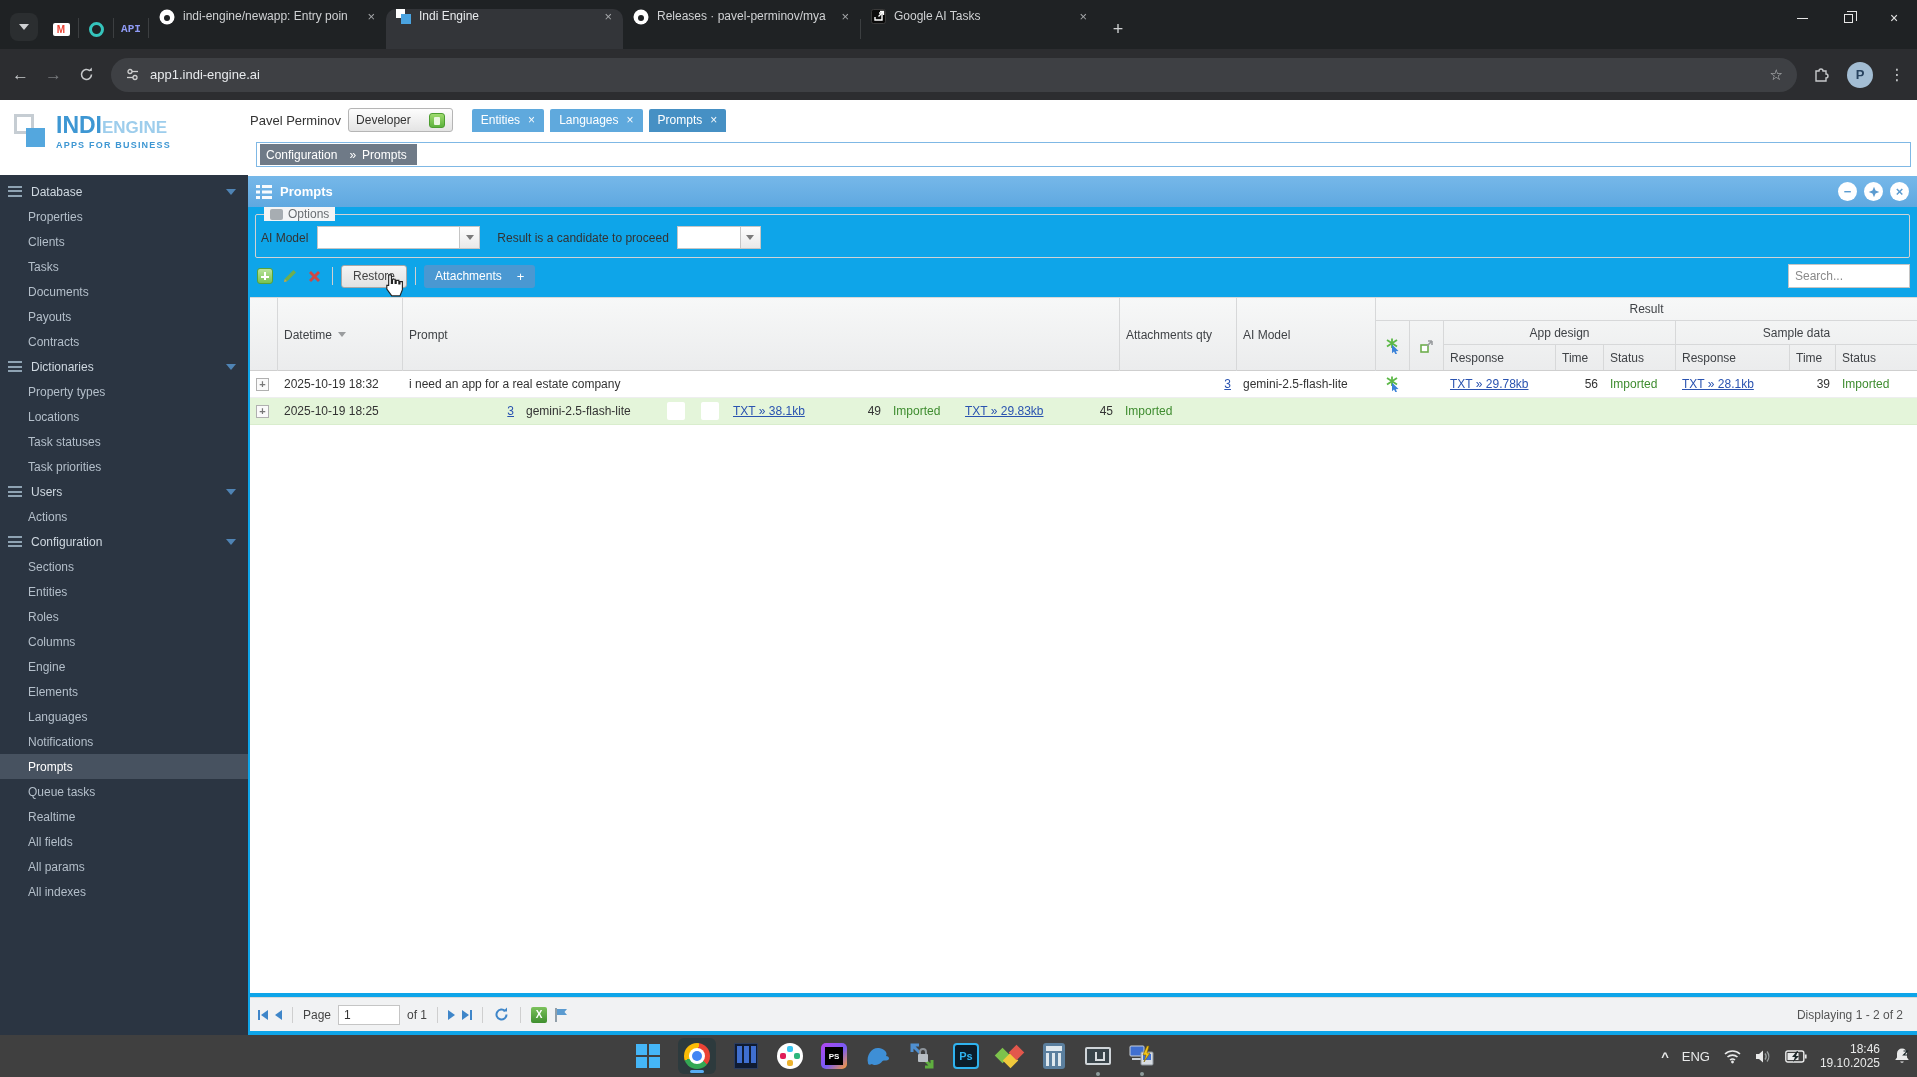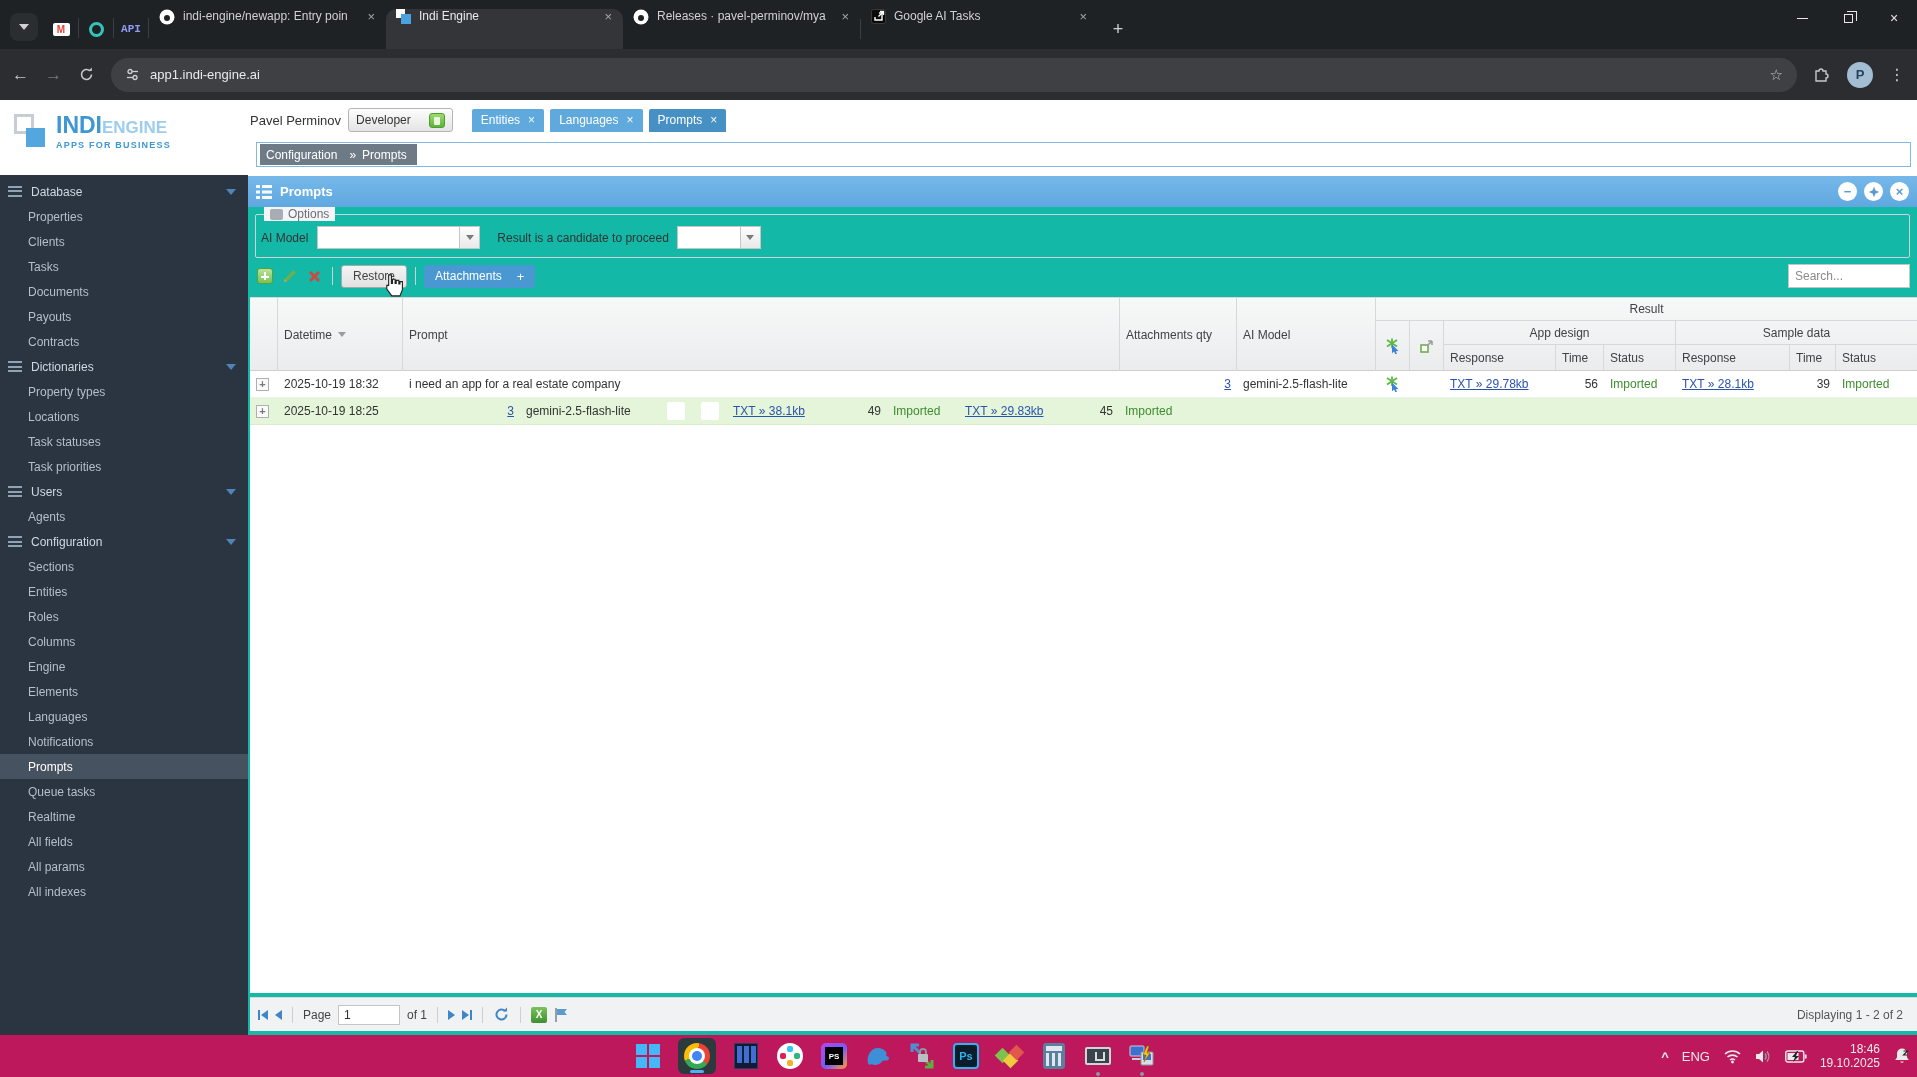--- a/index.html
+++ b/index.html
@@ -71,21 +71,21 @@
 .tagtab .x{font-size:12px;opacity:.95}
 .breadcrumb{position:absolute;top:42px;left:8px;right:6px;height:25px;border:1px solid #7fb8e5;background:#fff;display:flex;align-items:center;padding-left:3px}
 .bc-sel{background:#6f7a87;color:#fff;height:21px;display:flex;align-items:center;padding:0 10px 0 6px}
 .bc-sel .sep{margin:0 6px 0 12px}
 
 
 .phead{position:absolute;top:76px;left:0;right:0;height:31px;background:linear-gradient(#76b8e9,#5fa8e0);display:flex;align-items:center;gap:8px;padding:0 8px;color:#fff}
 .phead .ttl{font-size:13px;font-weight:bold}
 .ptools{margin-left:auto;display:flex;gap:7px;align-items:center}
 .ptool{width:19px;height:19px;border-radius:50%;background:#fff;color:#5b9bd0;display:flex;align-items:center;justify-content:center;font-weight:bold;font-size:13px;cursor:pointer}
-.pbody{position:absolute;top:107px;left:0;right:0;bottom:0;background:#14b8a6}
+.pbody{position:absolute;top:107px;left:0;right:0;bottom:0;background:#0ea5e9}
 
 
 .fset{position:absolute;top:7px;left:7px;right:7px;height:44px;border:1px solid #d0d3d5;border-radius:2px}
 .legend{position:absolute;top:-8px;left:8px;background:#f4f5f6;padding:0 6px;color:#6b6f73;display:flex;align-items:center;gap:5px}
 .leg-ic{width:13px;height:11px;background:#a7adb2;border-radius:2px}
 .optrow{position:absolute;left:5px;top:11px;display:flex;align-items:center;gap:9px}
 .optlbl{color:#333}
 .combo{height:23px;background:#fff;border:1px solid #c5c5c5;display:flex;align-items:center;justify-content:flex-end}
 .combo.w1{width:163px}.combo.w2{width:84px;margin-left:-1px}
 .trigger{width:20px;height:21px;border-left:1px solid #c5c5c5;background:linear-gradient(#fdfdfd,#e9e9e9);display:flex;align-items:center;justify-content:center}
@@ -139,21 +139,21 @@
 .pgic{display:flex;align-items:center;gap:1px;cursor:pointer}
 .tri-l{width:0;height:0;border-top:5px solid transparent;border-bottom:5px solid transparent;border-right:7px solid #3f86c9}
 .tri-r{width:0;height:0;border-top:5px solid transparent;border-bottom:5px solid transparent;border-left:7px solid #3f86c9}
 .pbar{width:2px;height:10px;background:#3f86c9}
 .psep{width:1px;height:16px;background:#cfcfcf;margin:0 3px}
 .pageinput{width:62px;height:20px;border:1px solid #c5c5c5;padding:0 5px;font-family:inherit;font-size:12px;color:#333}
 .excel{width:16px;height:16px;border-radius:2px;background:linear-gradient(#7cc25c,#3f8f2f);color:#fff;font-weight:bold;font-size:10px;display:flex;align-items:center;justify-content:center;cursor:pointer}
 .disp{margin-left:auto;color:#555;padding-right:6px}
 
 
-.taskbar{position:absolute;left:0;top:1035px;width:1917px;height:42px;background:#be185d}
+.taskbar{position:absolute;left:0;top:1035px;width:1917px;height:42px;background:#404040}
 .tb-icons{position:absolute;left:634px;top:0;height:42px;display:flex;align-items:center;gap:16px}
 .tbi{width:28px;height:28px;display:flex;align-items:center;justify-content:center;position:relative}
 .tbi .rundot{position:absolute;bottom:-6px;left:12px;width:4px;height:4px;border-radius:50%;background:#8d9b9b}
 .chromewrap{width:38px;height:36px;background:#2d3a3d;border-radius:6px;display:flex;align-items:center;justify-content:center;position:relative}
 .chromewrap .line{position:absolute;bottom:1px;left:12px;width:14px;height:3px;border-radius:2px;background:#58aef5}
 .startic{display:grid;grid-template-columns:11px 11px;grid-template-rows:11px 11px;gap:2px}
 .startic span{background:#45b6f7}
 .chromeic{width:26px;height:26px;border-radius:50%;background:conic-gradient(from 130deg,#34a853 0 120deg,#fbbc05 0 240deg,#ea4335 0 360deg);position:relative}
 .chromeic:before{content:"";position:absolute;left:5px;top:5px;width:16px;height:16px;border-radius:50%;background:#fff}
 .chromeic:after{content:"";position:absolute;left:8px;top:8px;width:10px;height:10px;border-radius:50%;background:#4285f4}
@@ -325,21 +325,21 @@
           </div>
         <div class="nav-item">
             <span>Task priorities</span>
           </div>
         <div class="nav-item grp">
             <span class="grp-ic"></span>
             <span>Users</span>
             <span class="caret"></span>
           </div>
         <div class="nav-item">
-            <span>Agents</span>
+            <span>Actions</span>
           </div>
         <div class="nav-item grp">
             <span class="grp-ic"></span>
             <span>Configuration</span>
             <span class="caret"></span>
           </div>
         <div class="nav-item">
             <span>Sections</span>
           </div>
         <div class="nav-item">

